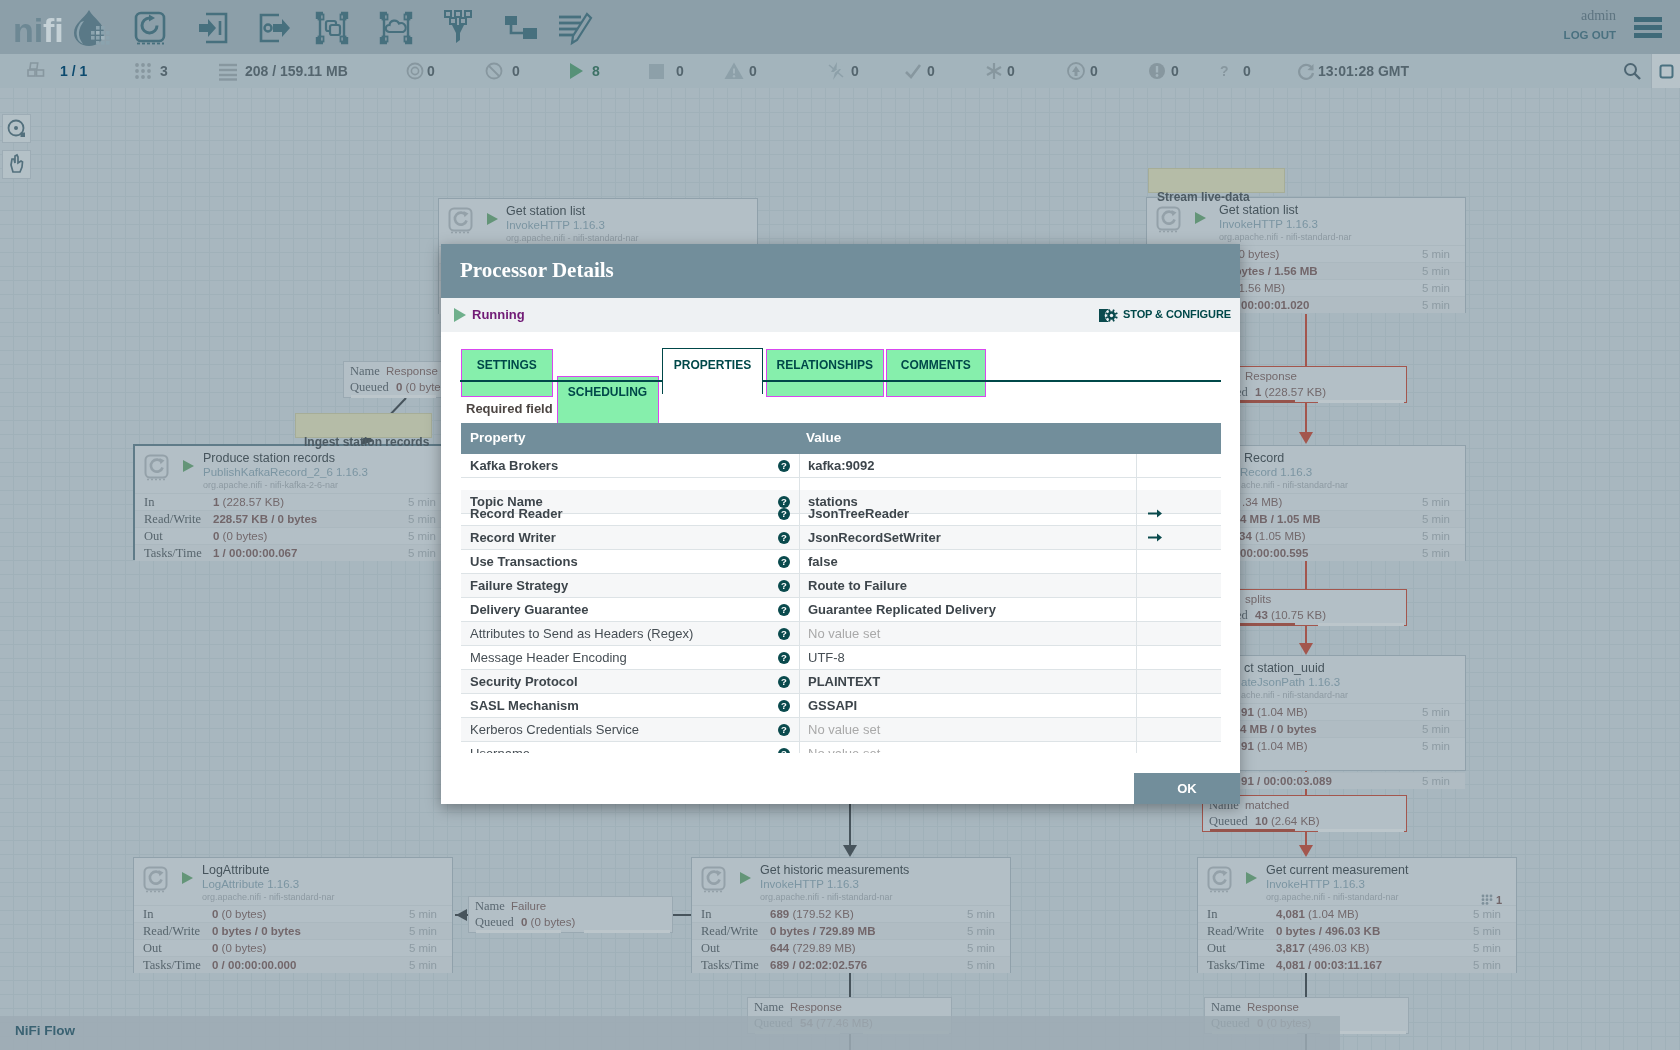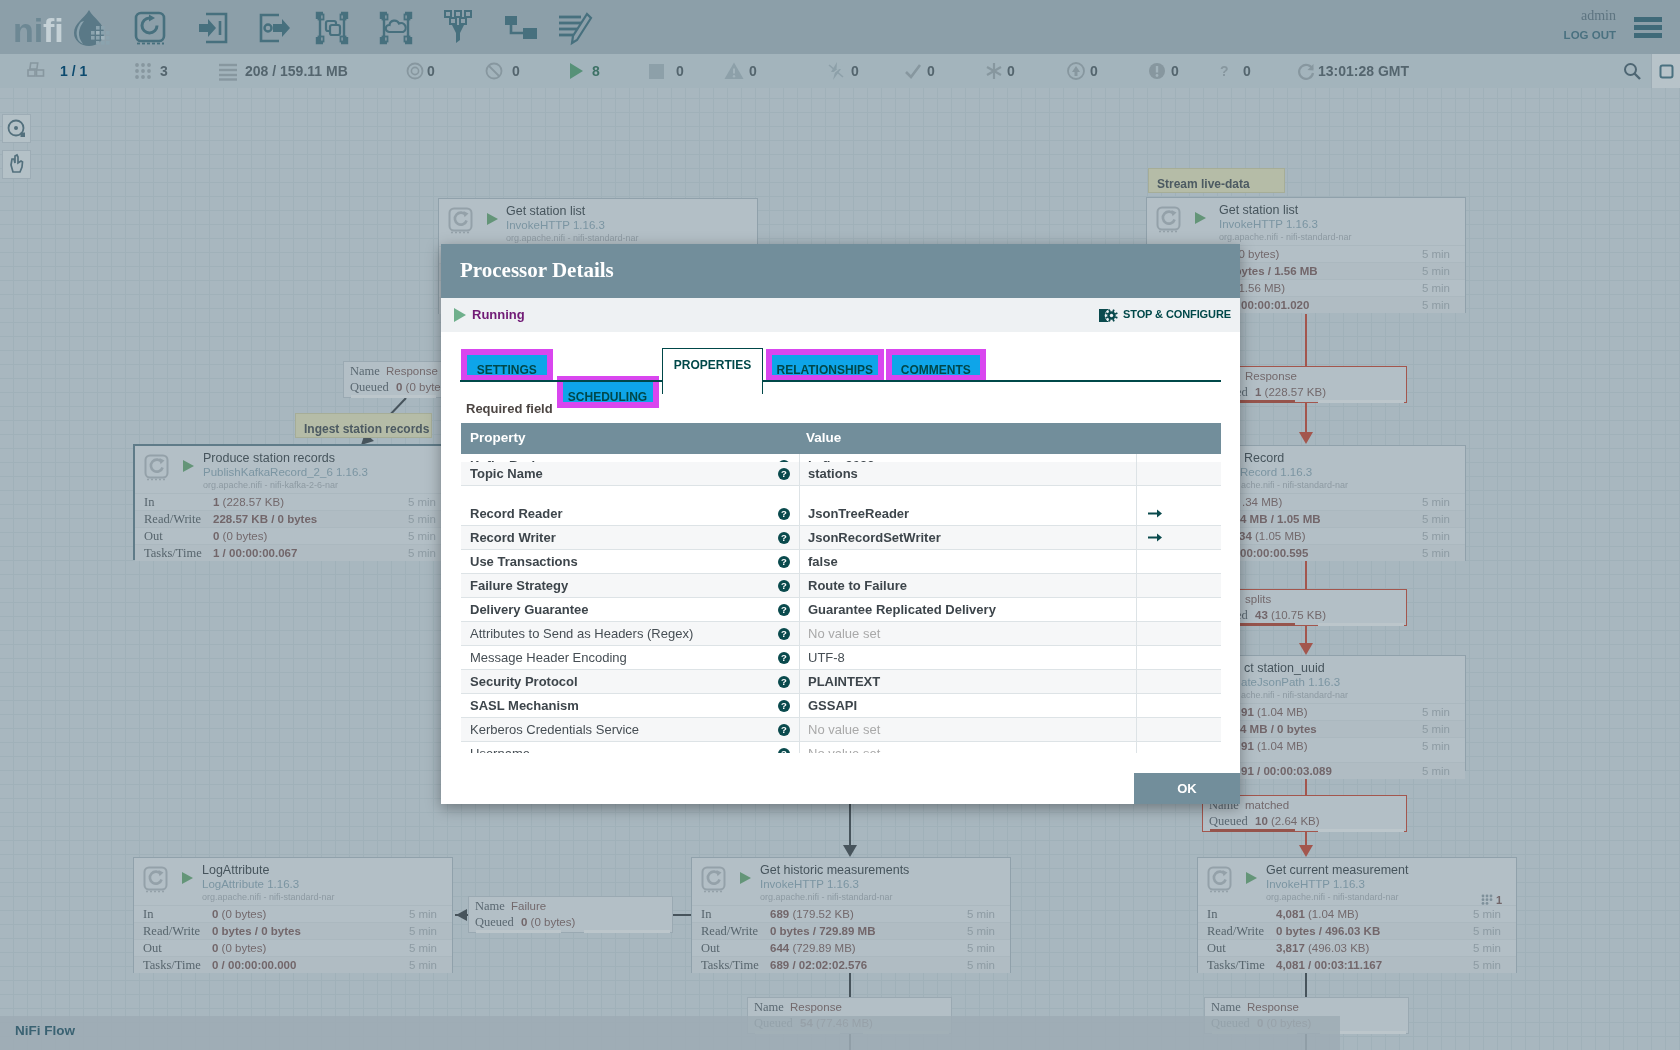--- a/index.html
+++ b/index.html
@@ -32,34 +32,34 @@
 
 .clab{position:absolute;width:205px;height:37px;background:#b3bfc6;border:1px solid #9aa9b2;font-size:12px;}
 .clab.red{border:1px solid #a3564d;}
 .cl1{position:absolute;top:1px;height:16px;line-height:16px;width:100%;font-size:11.5px;}
 .cl2{position:absolute;top:17px;height:16px;line-height:16px;width:100%;font-size:11.5px;}
 .cn{position:absolute;left:6px;font-family:"Liberation Serif",serif;font-size:12.5px;color:#5a6871;white-space:pre;}
 .cv{position:absolute;white-space:pre;color:#73696c;}
 .bar{position:absolute;top:33px;height:3px;background:#bcc6cb;}
 .bar.fill{background:#96544c;}
 
-.klab{position:absolute;background:#b5bca7;border:1px solid #a6ad97;font-size:12px;font-weight:bold;color:#4c5a62;padding:8px 0 0 8px;}
+.klab{position:absolute;background:#b5bca7;border:1px solid #a6ad97;font-size:12px;font-weight:bold;color:#4c5a62;padding:21px 0 0 8px;}
 
 #bbar{position:absolute;left:0;top:1016px;width:1340px;height:34px;background:rgba(157,172,180,0.85);}
 #bbar span{position:absolute;left:15px;top:7px;font-size:13.5px;font-weight:bold;color:#3a6272;}
 
 #modal{position:absolute;left:441px;top:244px;width:799px;height:560px;background:#fff;box-shadow:0 4px 14px rgba(0,0,0,0.35);}
 #mtitle{position:absolute;left:0;top:0;width:100%;height:54px;background:#728e9b;}
 #mtitle span{position:absolute;left:19px;top:14px;font-family:"Liberation Serif",serif;font-size:21px;font-weight:bold;color:#fff;}
 #mstatus{position:absolute;left:0;top:54px;width:100%;height:34px;background:#eef1f3;}
 .runplay{position:absolute;left:13px;top:10px;width:0;height:0;border-left:12px solid #6fb08c;border-top:7px solid transparent;border-bottom:7px solid transparent;}
 #mstatus .rtxt{position:absolute;left:31px;top:9px;font-size:13px;font-weight:bold;color:#701a75;}
 #mstatus .stoptxt{position:absolute;right:9px;top:10px;font-size:11px;font-weight:bold;color:#004849;letter-spacing:-0.1px;}
 
-.tab{position:absolute;top:105px;height:32px;background:#0ea5e9;border:6px solid #d946ef;font-size:12px;font-weight:bold;color:#004849;text-align:center;line-height:30px;}
+.tab{position:absolute;top:105px;height:48px;background:#86efac;border:1px solid #d946ef;font-size:12px;font-weight:bold;color:#004849;text-align:center;line-height:30px;}
 .tab.on{top:104px;height:46px;background:#fff;border:1px solid #004849;border-bottom:none;line-height:33px;z-index:3;}
 #tabline{position:absolute;left:19px;top:136px;width:761px;height:2px;background:#004849;}
 #reqf{position:absolute;left:25px;top:157px;font-size:13px;font-weight:bold;color:#4d4643;}
 
 #thead{position:absolute;left:20px;top:179px;width:760px;height:31px;background:#728e9b;color:#fff;font-size:13.5px;font-weight:bold;}
 #thead .c1{position:absolute;left:9px;top:7px;}
 #thead .c2{position:absolute;left:345px;top:7px;}
 #tbody{position:absolute;left:20px;top:210px;width:760px;height:299px;overflow:hidden;font-size:13px;color:#464e54;}
 .trow{position:absolute;left:0;width:760px;height:24px;line-height:24px;border-bottom:1px solid #dde3e6;}
 .trow.alt{background:#f6f7f8;}
@@ -418,21 +418,21 @@
           <span class="pmin">5 min</span>
         </div>
         <div class="prow alt" style="top:64px">
           <span class="pval" style="left:93px"><b class="v">4 MB / 0 bytes</b></span>
           <span class="pmin">5 min</span>
         </div>
         <div class="prow" style="top:81px">
           <span class="pval" style="left:94px"><b class="v">91 </b>(1.04 MB)</span>
           <span class="pmin">5 min</span>
         </div>
-        <div class="prow alt" style="top:106px">
+        <div class="prow alt" style="top:116px">
           <span class="pval" style="left:94px"><b class="v">91 / 00:00:03.089</b></span>
           <span class="pmin">5 min</span>
         </div>
       </div>
       <div class="proc sel" style="left:133px;top:356px;">
         <svg class="picon" width="26" height="28" viewBox="0 0 26 28">
           <rect x="1.5" y="1.5" width="22" height="22" rx="4.5" fill="none" stroke="#94a1a9" stroke-width="2"></rect>
           <path d="M 17.8 8.2 A 6 6 0 1 0 18.6 13.5" fill="none" stroke="#94a1a9" stroke-width="2.6"></path>
           <path d="M 15.5 4.0 L 20.5 6.5 L 16.5 10.3 Z" fill="#94a1a9"></path>
           <g stroke="#94a1a9" stroke-width="1.6">
@@ -721,21 +721,21 @@
       <div id="thead">
         <span class="c1">Property</span>
         <span class="c2">Value</span>
       </div>
       <div id="tbody">
         <div class="trow" style="top:0px">
           <span class="tp"><b>Kafka Brokers</b></span>
           <span class="help">?</span>
           <span class="tv"><b>kafka:9092</b></span>
         </div>
-        <div class="trow alt" style="top:8px">
+        <div class="trow alt" style="top:36px">
           <span class="tp"><b>Topic Name</b></span>
           <span class="help">?</span>
           <span class="tv"><b>stations</b></span>
         </div>
         <div class="trow" style="top:48px">
           <span class="tp"><b>Record Reader</b></span>
           <span class="help">?</span>
           <span class="tv"><b>JsonTreeReader</b></span>
           <svg class="goarr" style="top:5px" width="16" height="13" viewBox="0 0 16 13">
             <line x1="1" y1="6.5" x2="13" y2="6.5" stroke="#0a4a4d" stroke-width="2"></line>

